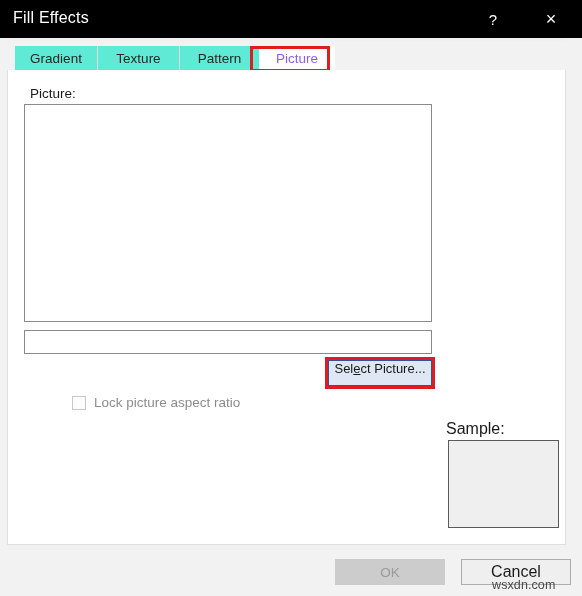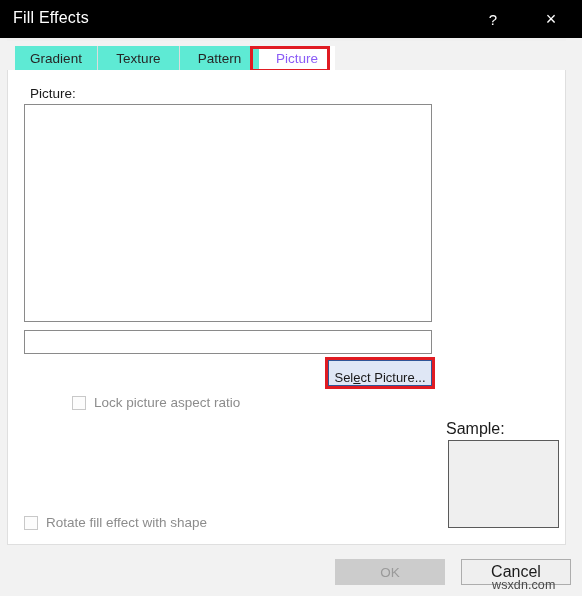--- a/index.html
+++ b/index.html
@@ -170,21 +170,21 @@
     left: 320px; top: 290px;
     width: 104px;
     height: 26px;
     background: #dfe7f5;
     border: 1px solid #2f5597;
     box-sizing: border-box;
     font-family: "Liberation Sans", sans-serif;
     font-size: 13px;
     color: #1a1a1a;
     display: flex;
-    align-items: flex-end;
+    align-items: flex-start;
     justify-content: center;
     cursor: default;
     white-space: nowrap;
   }
   #select-picture-btn .mnemonic {
     text-decoration: underline;
   }
   #select-picture-highlight {
     position: absolute;
     left: 317px; top: 287px;
@@ -315,24 +315,20 @@
         <span class="mnemonic">e</span>
         <span>ct Picture...</span>
     </div>
     <div id="select-picture-highlight"></div>
 
     <div class="checkrow" id="row-lock">
       <span class="checkbox"></span>
       <span class="label">Lock picture aspect ratio</span>
     </div>
 
-    <div class="checkrow" id="row-rotate">
-      <span class="checkbox"></span>
-      <span class="label">Rotate fill effect with shape</span>
-    </div>
 
     <div id="sample-label">Sample:</div>
     <div id="sample-box"></div>
   </div>
 
   <div id="ok-btn">OK</div>
   <div id="cancel-btn">Cancel</div>
 
   <div id="watermark">wsxdn.com</div>
 </div>

